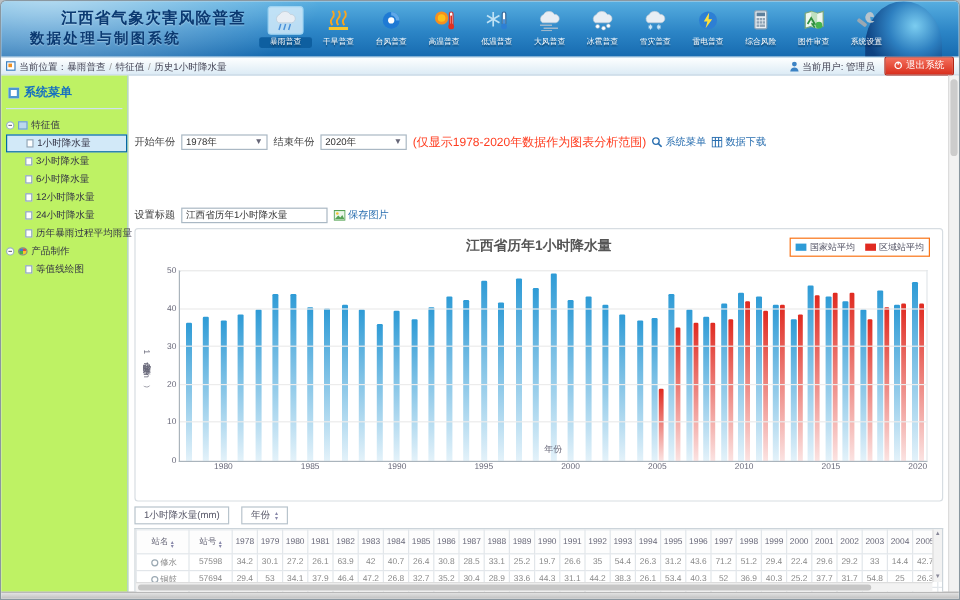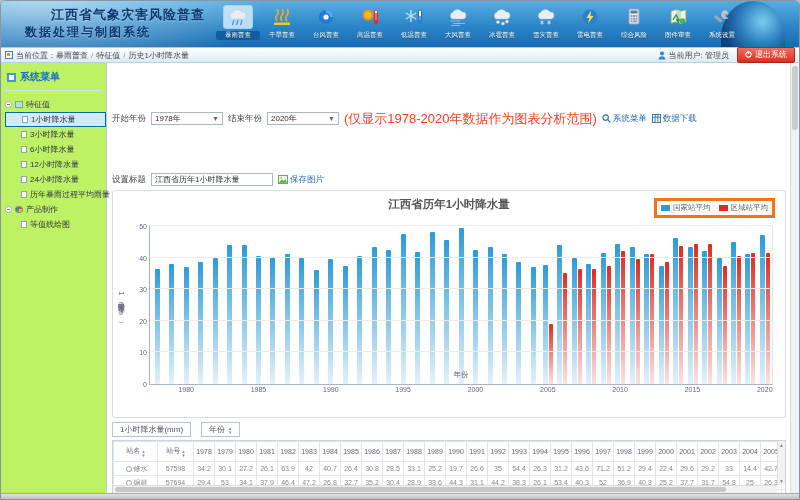--- a/index.html
+++ b/index.html
@@ -62,31 +62,31 @@
 
   .main { flex:1; min-width:0; padding:3px 4px 0 5px; display:flex; flex-direction:column; }
   .vscroll { width:9px; flex:0 0 9px; background:#f2f2f2; border-left:1px solid #dcdcdc; }
   .vscroll .thumb { margin:3px 1px; height:64px; background:#cccccc; border-radius:3px; }
 
   
   .tb { display:flex; align-items:center; gap:5px; font-size:8.5px; color:#444; height:17px; flex:0 0 17px;margin-top:44px;}
   .sel { border:1px solid #aab8c4; background:#fff; width:72px; height:13px; display:flex;
     align-items:center; justify-content:space-between; padding:0 3px; font-size:8px; color:#333; cursor:pointer;}
   .sel .car { color:#667; font-size:7px; }
-  .note { color:#ff3d20; font-size:13px; }
+  .note { color:#ff3d20; font-size:10px; }
   .tbtn { display:flex; align-items:center; gap:2px; color:#2a6fb0; cursor:pointer; font-size:8.5px;}
   .inp { border:1px solid #aab8c4; background:#fff; width:122px; height:13px; font-size:8px;
     color:#333; padding:0 3px; font-family:inherit; }
 
   
   .chart-panel { margin-top:2px; border:1px solid #d7dde2; border-radius:3px; height:228px;
     flex:0 0 228px; position:relative; background:#fff; }
   .chart-title { text-align:center; font-size:11.5px; color:#555; font-weight:bold; margin-top:6px; }
   .legend { position:absolute; top:7px; right:10px; display:flex; gap:8px; font-size:7.5px;
-    color:#556; border:3px solid #f97316; padding:2px 4px; background:#fff;align-items:flex-end;}
+    color:#556; border:1px solid #f97316; padding:2px 4px; background:#fff;align-items:flex-end;}
   .legend .ent { display:flex; align-items:center; gap:3px; }
   .legend .sw { width:9px; height:6px; }
   .plot { position:absolute; left:36px; right:12px; top:34px; bottom:32px;
     border:1px solid #e2e6ea; border-left:1px solid #aab4bc; border-bottom:1px solid #aab4bc; }
   .gridline { position:absolute; left:0; right:0; height:1px; background:#ececec; }
   .ytick { position:absolute; right:100%; transform:translateY(50%); padding-right:3px;
     font-size:7px; color:#667; }
   .bars { position:absolute; left:0; right:0; top:0; bottom:0; display:flex; align-items:flex-end; }
   .bargroup { flex:1; display:flex; align-items:flex-end; justify-content:center; gap:1px; height:100%; }
   .bar { width:5px; border-radius:1px 1px 0 0; }

